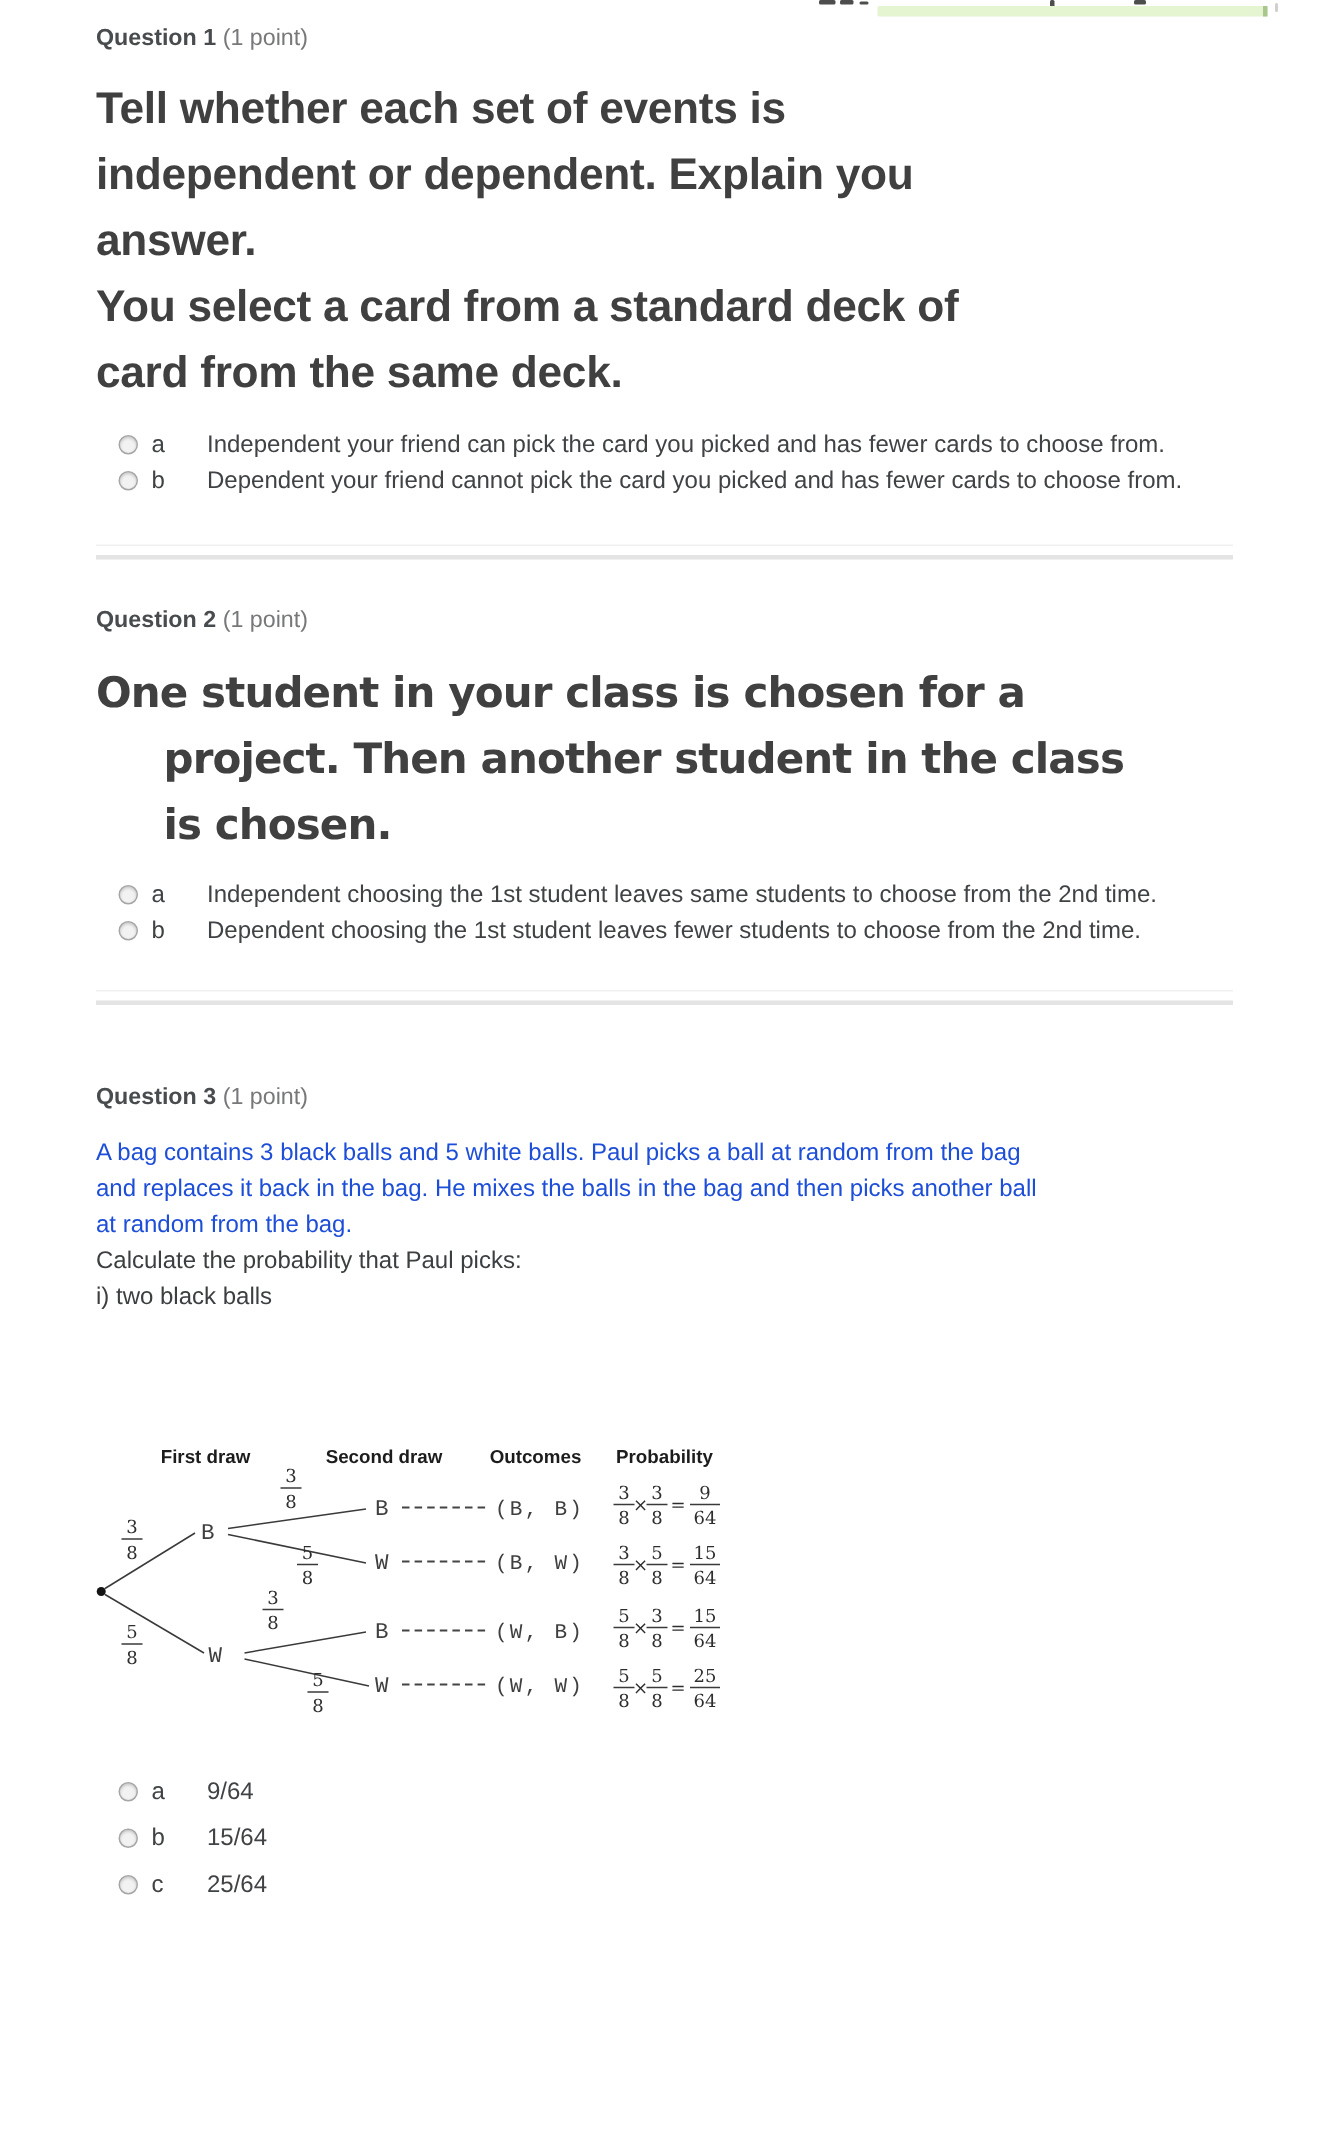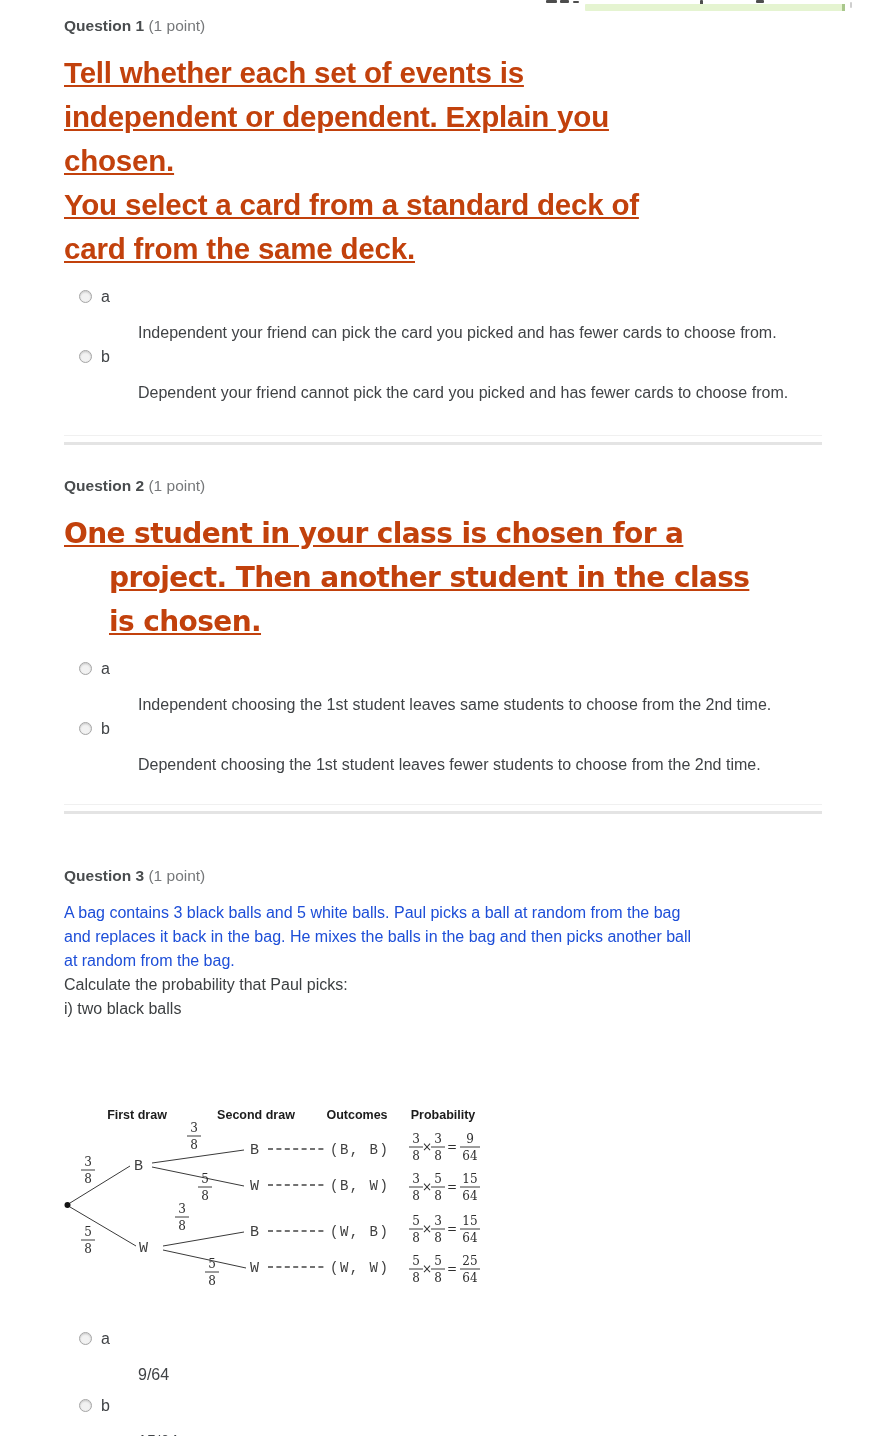--- a/index.html
+++ b/index.html
@@ -26,40 +26,40 @@
 
   
   .q-label { font-size:15.5px; line-height:18px; }
   .q-label .qnum { font-weight:bold; color:#494c4e; }
   .q-label .qpts { color:#76787a; }
   .ql-1 { margin-top:17px; }
   .ql-2 { margin-top:31px; }
   .ql-3 { margin-top:52px; }
 
   
-  .q-heading { color:#c2410c; font-weight:bold; margin-top:17px;text-decoration:underline; }
+  .q-heading { color:#404040; font-weight:bold; margin-top:17px; }
   .q-heading .hline { font-size:29.5px; line-height:44px; letter-spacing:-0.2px; }
   .q1-heading { margin-top:16px; }
   .q2-heading .hline { font-family:"DejaVu Sans", sans-serif; font-size:28px; letter-spacing:-0.6px; }
   .q2-heading .hline.indent { padding-left:45px; }
 
   
   .opts { margin-top:14px; }
   .opts-q2 { margin-top:13px; }
   .opts-q3 { margin-top:32px; }
   .opt { display:flex; align-items:flex-start; padding-left:15px; }
   .opts-q3 .opt { margin-bottom:7px; }
   .radio {
     flex:0 0 13px; width:13px; height:13px; margin:5px 9px 0 0;
     border:1px solid #a6a6a6; border-radius:50%;
     background:#f2f2f2;
     box-shadow:inset 0 1px 2px rgba(0,0,0,0.18);
   }
   .opt-letter { width:37px; flex:0 0 37px; font-size:16px; line-height:24px; color:#404346; }
-  .opt-text { max-width:722px; font-size:16px; line-height:24px; color:#404346;margin-top:36px; }
+  .opt-text { max-width:722px; font-size:16px; line-height:24px; color:#404346; }
 
   
   .divider { height:11px; }
   .dv-1 { margin-top:30px; }
   .dv-2 { margin-top:27px; }
   .divider .l1 { height:1px; background:#f0f0f0; }
   .divider .l2 { height:3px; background:#e4e4e4; margin-top:6px; }
 
   
   .q3-para { margin-top:16px; font-size:16px; line-height:24px; color:#1d4ed8; }
@@ -94,21 +94,21 @@
 <div class="content">
 
   <div>
     <div class="q-label ql-1">
       <span class="qnum">Question 1</span>
       <span class="qpts">(1 point)</span>
     </div>
     <div class="q-heading q1-heading">
       <div class="hline">Tell whether each set of events is</div>
       <div class="hline">independent or dependent. Explain you</div>
-      <div class="hline">chosen.</div>
+      <div class="hline">answer.</div>
       <div class="hline">You select a card from a standard deck of</div>
       <div class="hline">card from the same deck.</div>
     </div>
     <div class="opts">
       <div class="opt">
         <span class="radio"></span>
         <span class="opt-letter">a</span>
         <div class="opt-text">Independent your friend can pick the card you picked and has fewer cards to choose from.</div>
       </div>
       <div class="opt">

